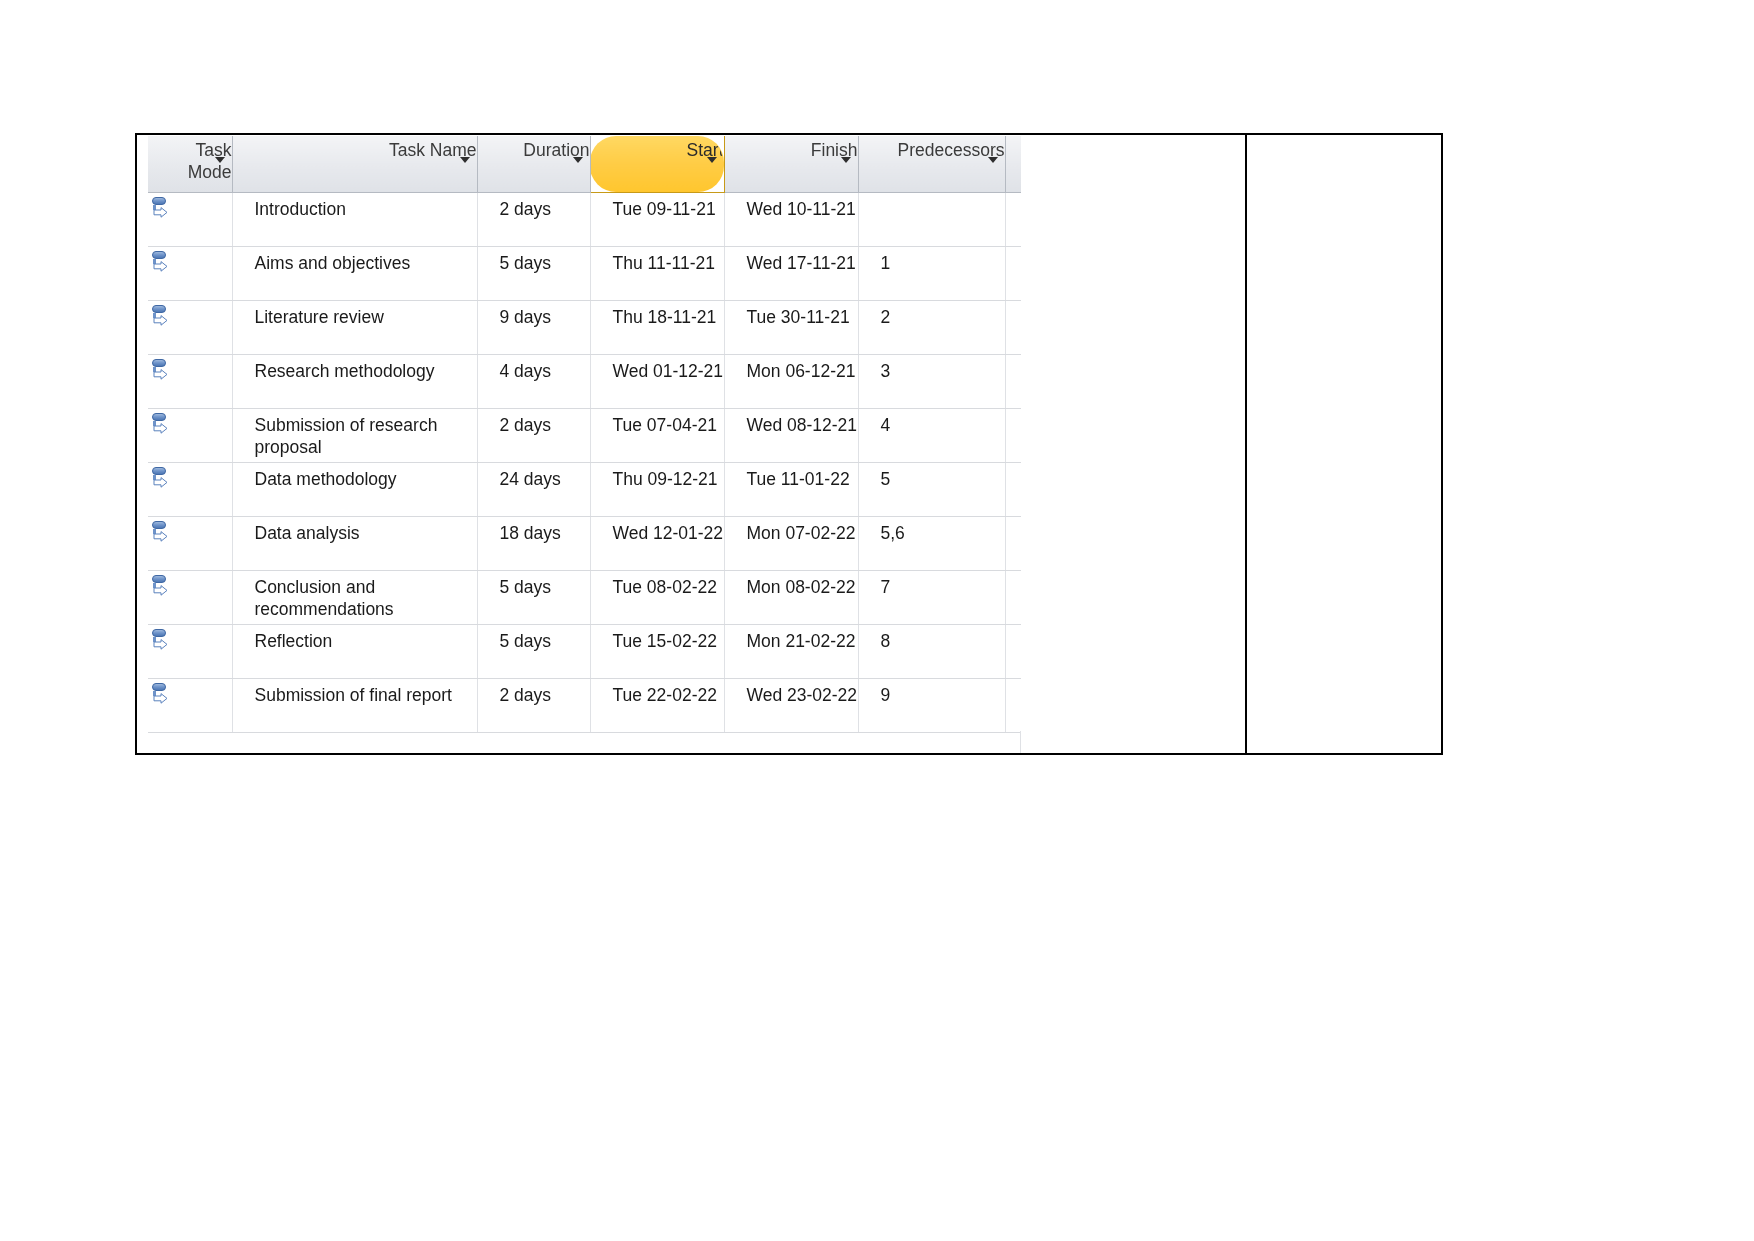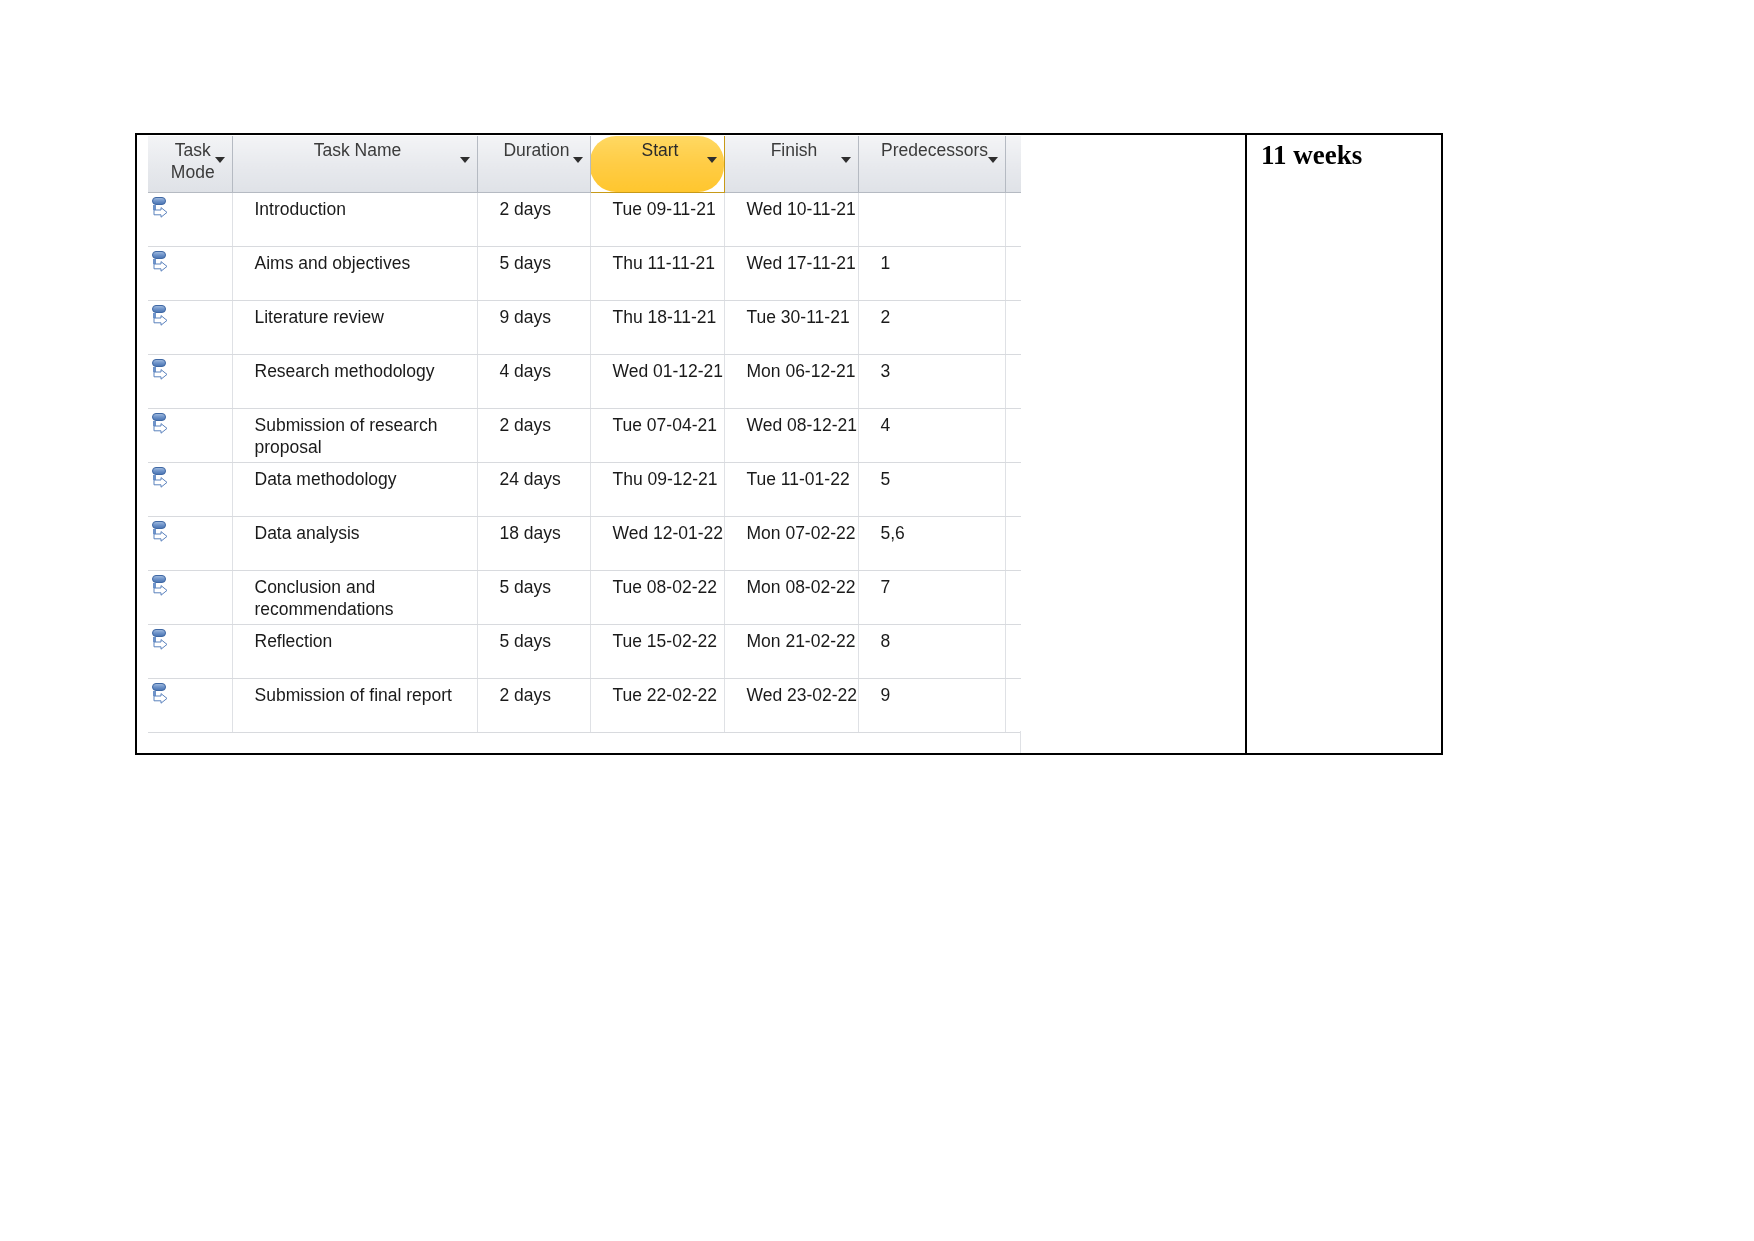--- a/index.html
+++ b/index.html
@@ -70,21 +70,21 @@
   #project-grid col.c-start  { width: 134px; }
   #project-grid col.c-finish { width: 134px; }
   #project-grid col.c-pred   { width: 147px; }
   #project-grid col.c-extra  { width: 16px; }
 
   
   #project-grid thead th {
     height: 56px;
     padding: 4px 0 0 6px;
     vertical-align: top;
-    text-align: center;
+    text-align: right;
     font-weight: normal;
     font-size: 17.5px;
     color: #3b3b3b;
     background: linear-gradient(to bottom, #f3f4f6 0%, #e7e9ed 55%, #dfe2e7 100%);
     border-right: 1px solid #b5bac2;
     border-bottom: 1px solid #b5bac2;
     position: relative;
     box-sizing: border-box;
     overflow: hidden;
     white-space: normal;
@@ -498,17 +498,14 @@
             </td>
             <td class="extra"></td>
           </tr>
         </tbody>
     </table>
 
     <div id="grid-footer" style="top: 596px;"></div>
 
   </div>
 
-  <div id="weeks-cell">
-    <div id="weeks-label">11 weeks</div>
-  </div>
 
 </div>
 
 </body></html>

